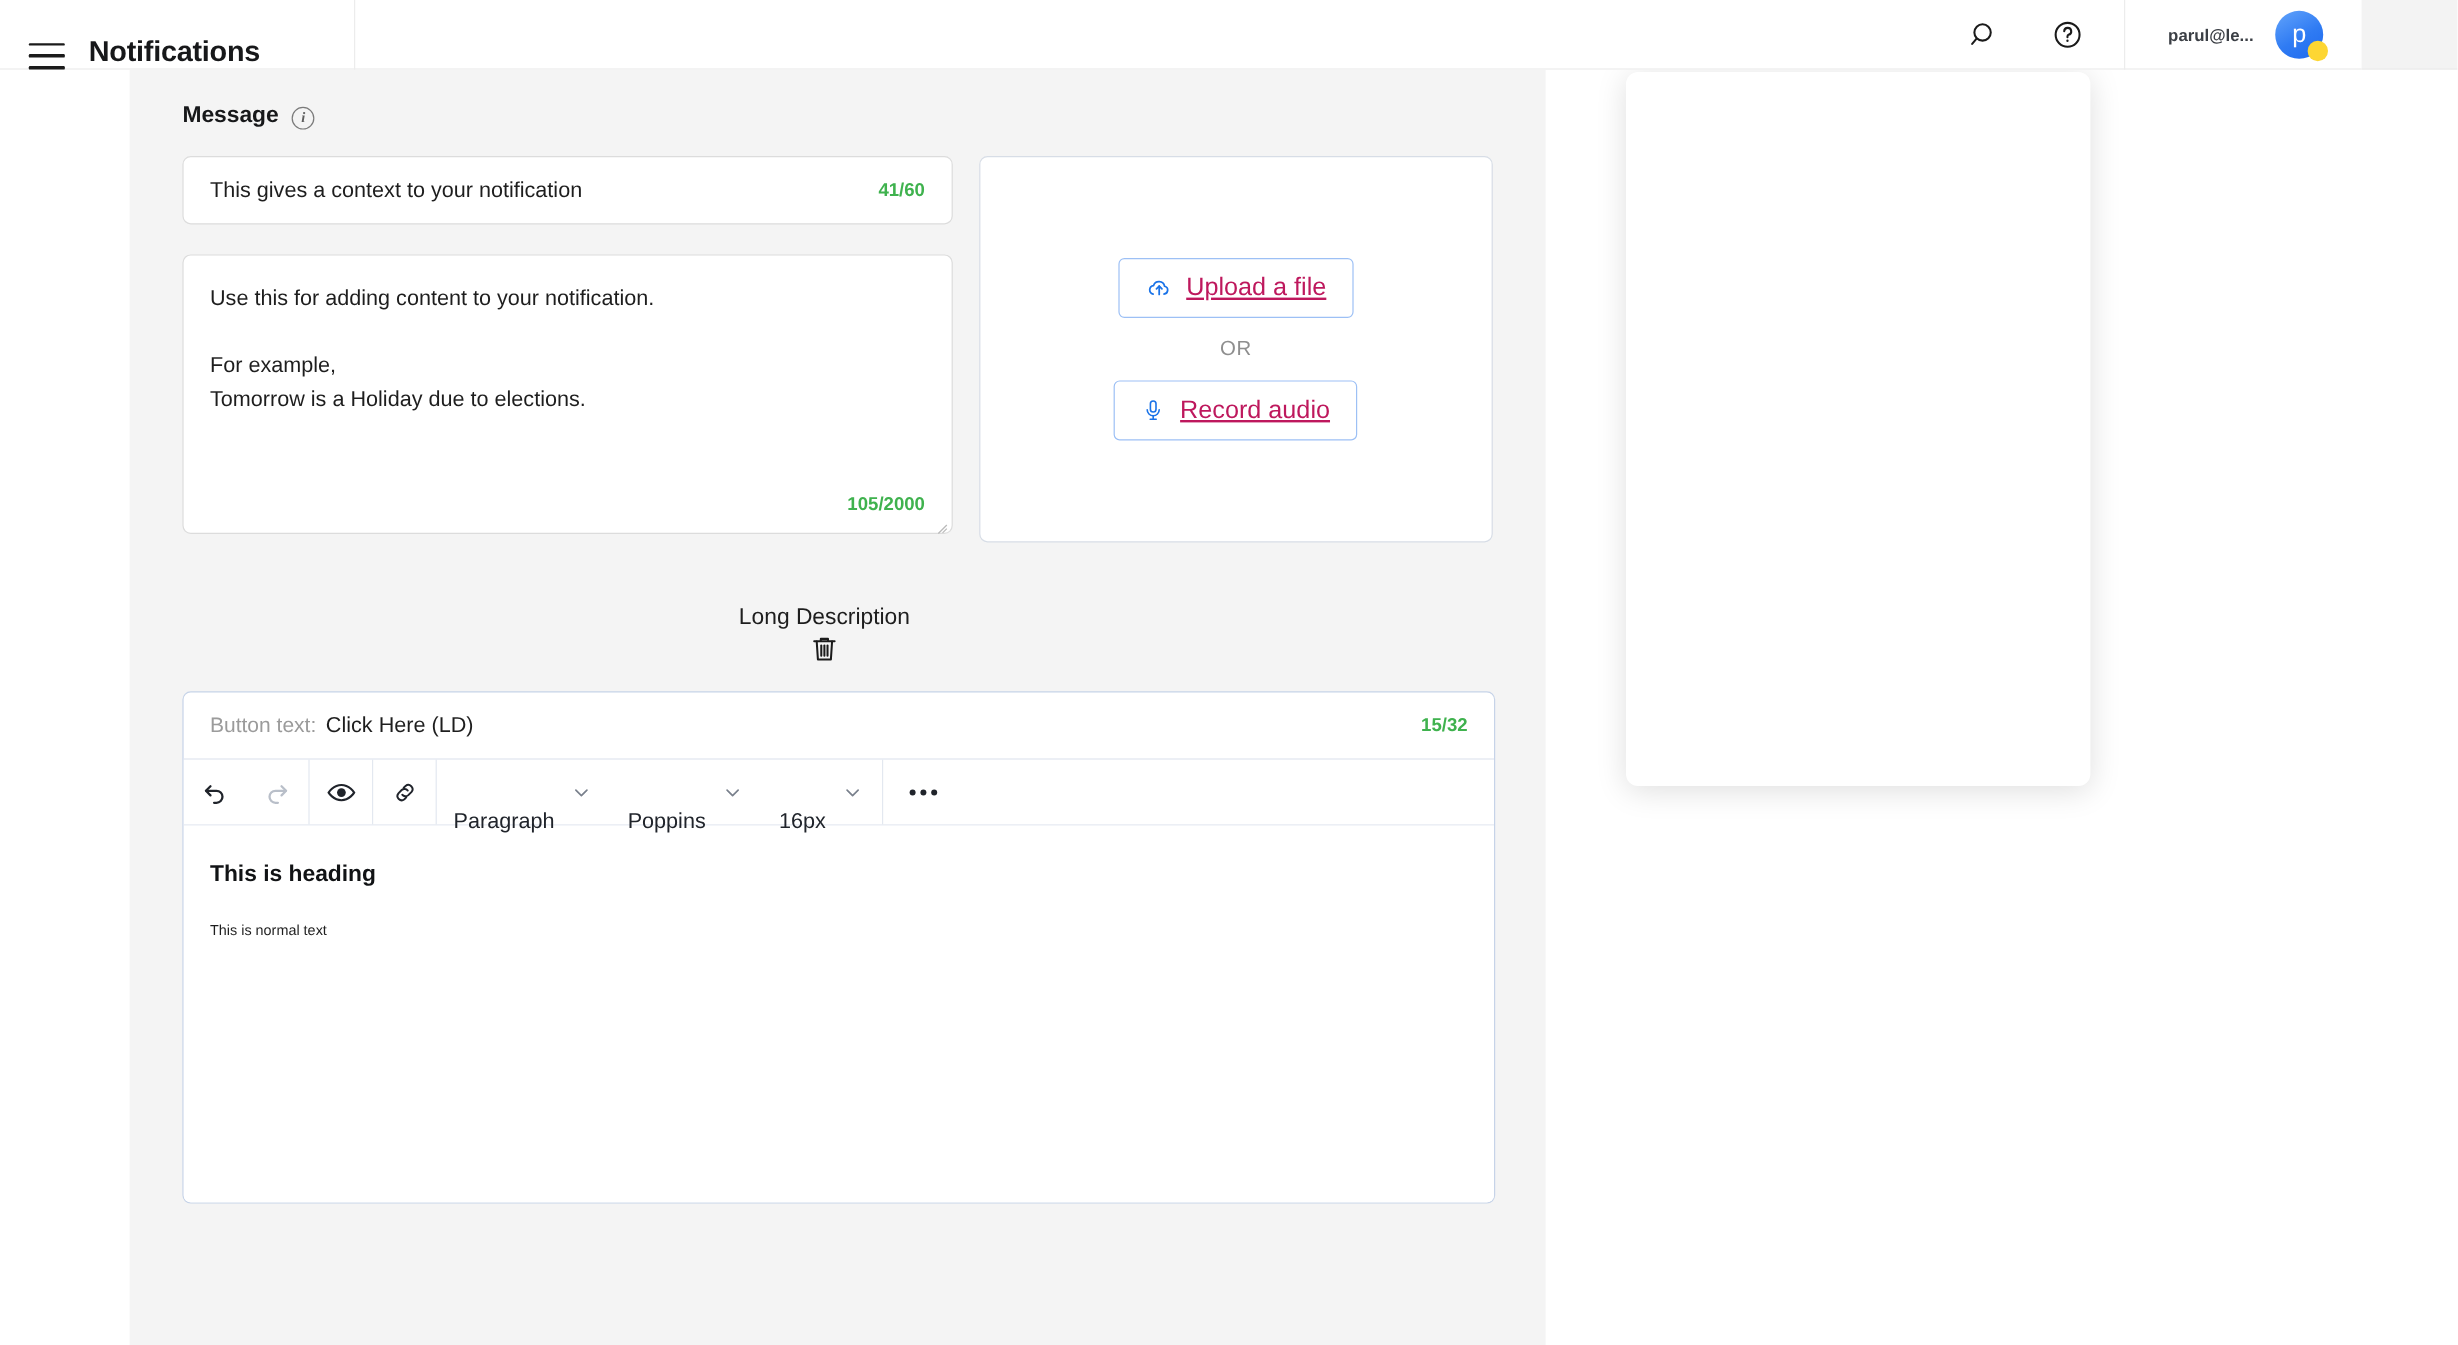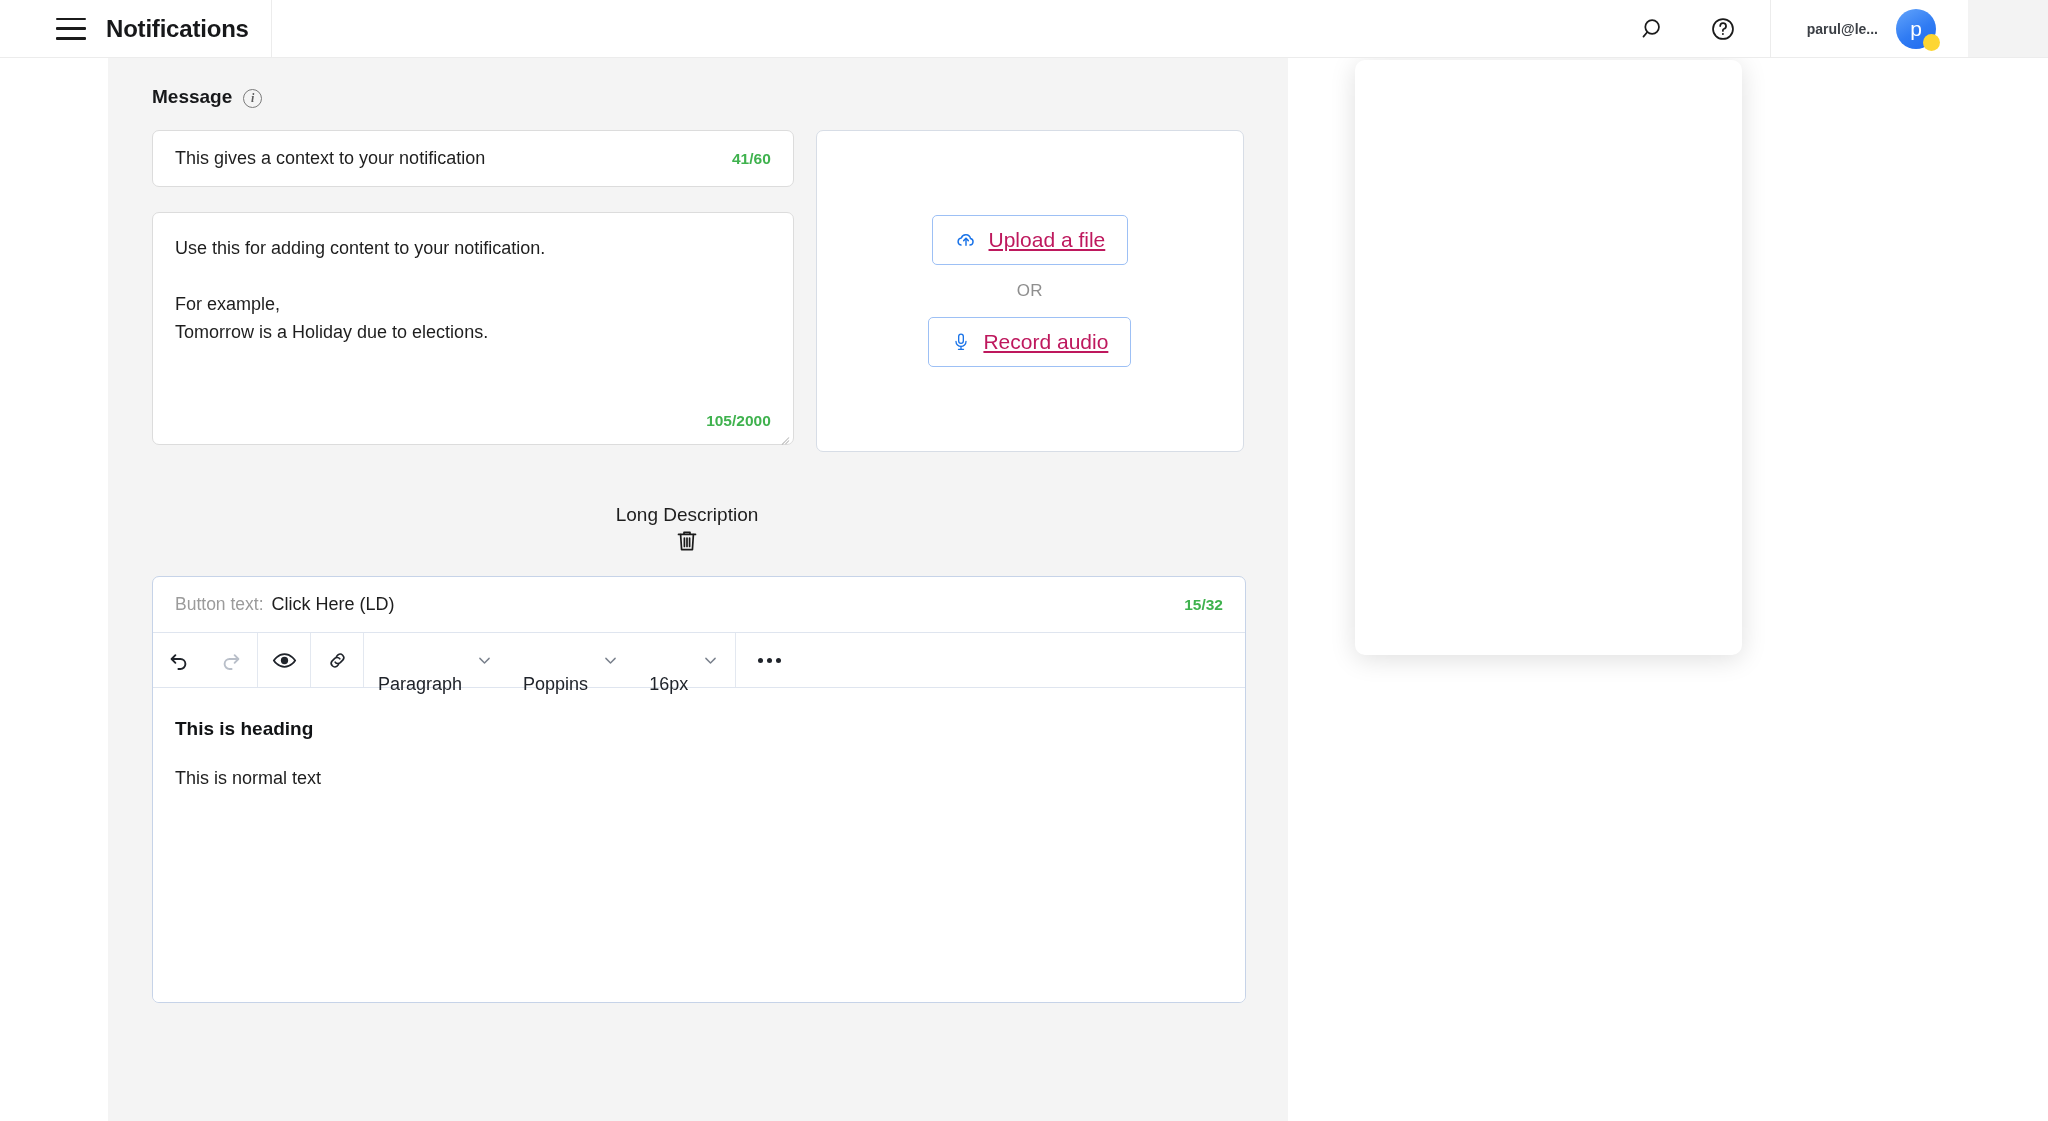--- a/index.html
+++ b/index.html
@@ -24,23 +24,23 @@
     z-index: 30;
   }
   .topbar-right-filler {
     position: absolute; top: 0; left: 1968px;
     width: 80px; height: 58px;
     background: #f3f3f3;
     border-bottom: 1px solid #ececec;
     z-index: 30;
   }
   .topbar-left {
-    display: flex; align-items: center; gap: 20px;
-    height: 58px; width: 272px;
-    padding-left: 56px;
+    display: flex; align-items: flex-end; gap: 20px;
+    height: 58px; width: 296px;
+    padding-left: 24px;
     border-right: 1px solid #ececec;
   }
   .hamburger { width: 30px; height: 22px; display: flex; flex-direction: column; justify-content: space-between; cursor: pointer; }
   .hamburger span { display: block; height: 2.5px; width: 100%; background: #1b1b1b; border-radius: 1px; }
   .app-title { font-size: 24px; font-weight: 700; color: #17181a; letter-spacing: -0.2px; white-space: nowrap; }
 
   .topbar-spacer { flex: 1 1 auto; }
 
   .topbar-actions { display: flex; align-items: center; gap: 36px; padding-right: 30px; height: 58px; }
   .icon-btn { width: 34px; height: 34px; display: flex; align-items: center; justify-content: center; cursor: pointer; }
@@ -188,21 +188,21 @@
     display: flex; align-items: center; justify-content: space-between;
     height: 100%; padding: 0 16px 0 14px; cursor: pointer; gap: 14px;
   }
   .tb-select .sel-label { font-size: 18px; color: #20242b; white-space: nowrap; margin-top: 48px; }
   .tb-more { display: flex; align-items: center; padding: 0 22px; cursor: pointer; }
   .dots { display: flex; gap: 4px; }
   .dots i { width: 5px; height: 5px; border-radius: 50%; background: #20242b; display: block; }
 
   .ld-editor { height: 314px; padding: 30px 22px 0 22px; background: #ffffff; }
   .ed-heading { font-size: 19px; font-weight: 700; color: #111315; margin-bottom: 28px; }
-  .ed-para { font-size: 18px; color: #1e1e1e; }
+  .ed-para { font-size: 12px; color: #1e1e1e; }
 
   svg { display: block; }
 </style>
 </head>
 <body>
 
 <div class="app">
 
   <div class="topbar">
     <div class="topbar-left">

